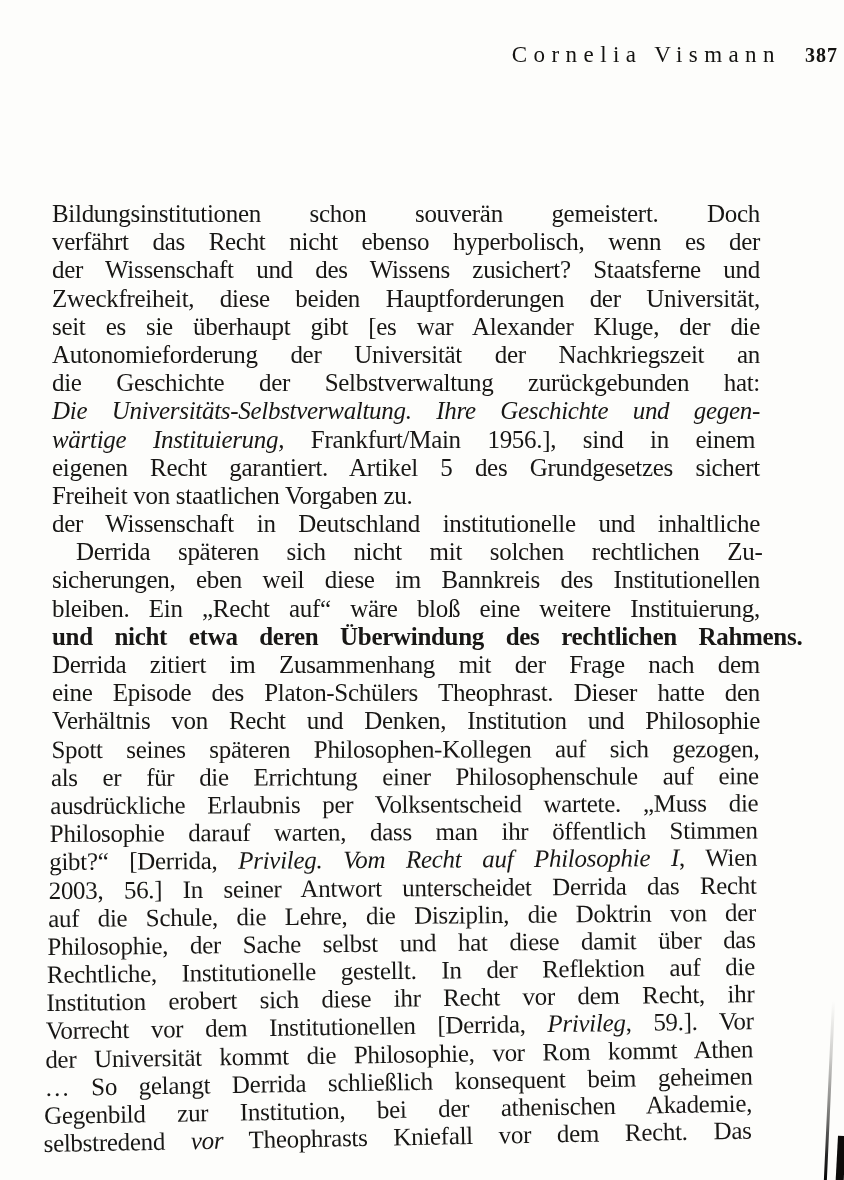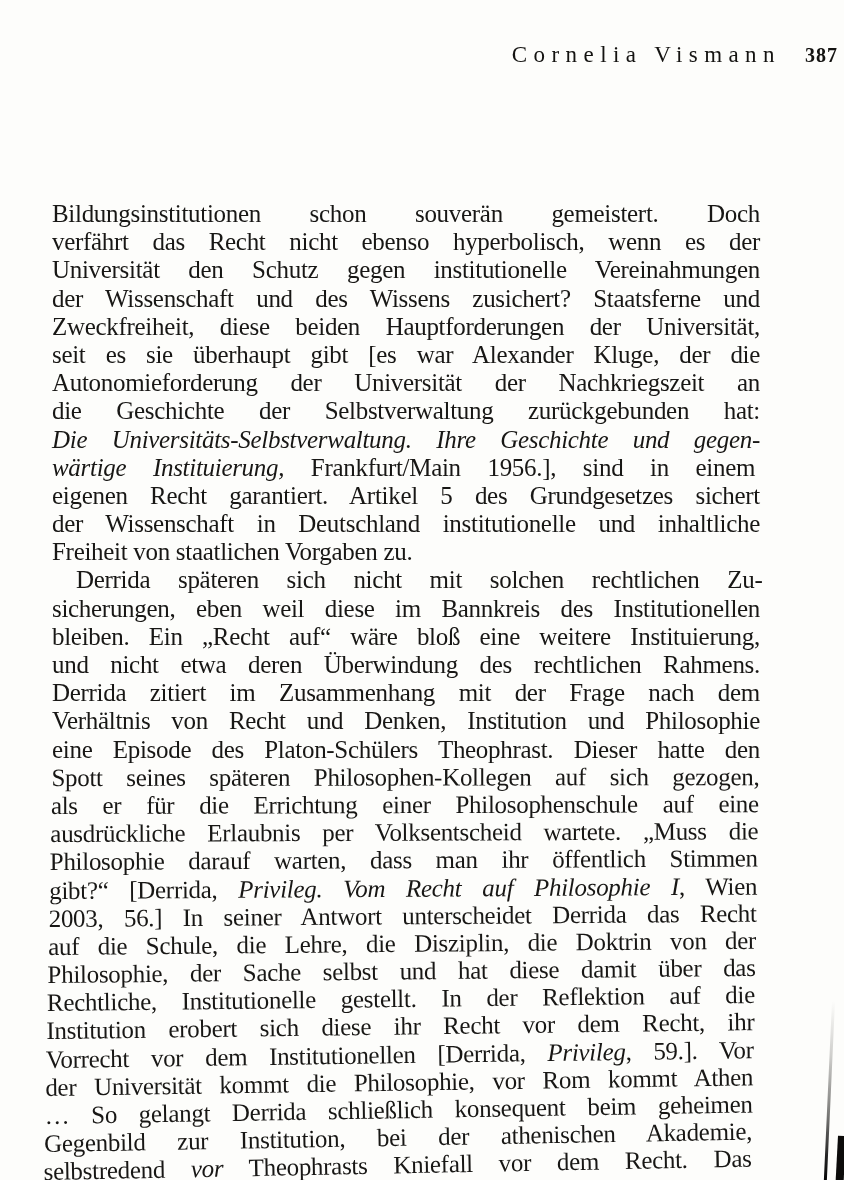--- a/index.html
+++ b/index.html
@@ -87,40 +87,39 @@
 
   <div class="running-header">
     <span class="author">Cornelia Vismann</span>
     <span class="pagenum">387</span>
   </div>
 
   <div class="text-block">
       <div class="paragraph">
         <div class="line" style="word-spacing: 42.63px; transform-origin: left 80%; transform: translateX(0px) rotate(0deg);"><span class="rm">Bildungsinstitutionen schon souverän gemeistert. Doch</span></div>
         <div class="line" style="word-spacing: 17.83px; transform-origin: left 80%; transform: translateX(0px) rotate(0deg);"><span class="rm">verfährt das Recht nicht ebenso hyperbolisch, wenn es der</span></div>
-        <div class="line" style="word-spacing: 22.62px; transform-origin: left 80%; transform: translateX(0px) rotate(0deg);"><span class="rm">Universität den Schutz gegen institutionelle Vereinahmungen</span></div>
         <div class="line" style="word-spacing: 16.51px; transform-origin: left 80%; transform: translateX(0px) rotate(0deg);"><span class="rm">der Wissenschaft und des Wissens zusichert? Staatsferne und</span></div>
         <div class="line" style="word-spacing: 19.61px; transform-origin: left 80%; transform: translateX(0px) rotate(0deg);"><span class="rm">Zweckfreiheit, diese beiden Hauptforderungen der Universität,</span></div>
         <div class="line" style="word-spacing: 14.19px; transform-origin: left 80%; transform: translateX(0px) rotate(0deg);"><span class="rm">seit es sie überhaupt gibt [es war Alexander Kluge, der die</span></div>
         <div class="line" style="word-spacing: 26.81px; transform-origin: left 80%; transform: translateX(0px) rotate(0deg);"><span class="rm">Autonomieforderung der Universität der Nachkriegszeit an</span></div>
         <div class="line" style="word-spacing: 28.69px; transform-origin: left 80%; transform: translateX(0px) rotate(0deg);"><span class="rm">die Geschichte der Selbstverwaltung zurückgebunden hat:</span></div>
         <div class="line" style="word-spacing: 18.53px; transform-origin: left 80%; transform: translateX(0px) rotate(0deg);"><span class="it">Die Universitäts-Selbstverwaltung. Ihre Geschichte und gegen-</span></div>
         <div class="line" style="word-spacing: 20.72px; transform-origin: left 80%; transform: translateX(0px) rotate(0deg);"><span class="it">wärtige Instituierung,</span><span class="rm"> Frankfurt/Main 1956.], sind in einem</span></div>
         <div class="line" style="word-spacing: 16.49px; transform-origin: left 80%; transform: translateX(0px) rotate(0deg);"><span class="rm">eigenen Recht garantiert. Artikel 5 des Grundgesetzes sichert</span></div>
+        <div class="line" style="transform-origin: left 80%; transform: translateX(0px) rotate(0deg);"><span class="rm">Freiheit von staatlichen Vorgaben zu.</span></div>
         <div class="line" style="word-spacing: 16.79px; transform-origin: left 80%; transform: translateX(0px) rotate(0deg);"><span class="rm">der Wissenschaft in Deutschland institutionelle und inhaltliche</span></div>
-        <div class="line" style="transform-origin: left 80%; transform: translateX(0px) rotate(0deg);"><span class="rm">Freiheit von staatlichen Vorgaben zu.</span></div>
       </div>
       <div class="paragraph">
         <div class="line indent" style="word-spacing: 21.78px; transform-origin: left 80%; transform: translateX(0px) rotate(0deg);"><span class="rm">Derrida späteren sich nicht mit solchen rechtlichen Zu-</span></div>
         <div class="line" style="word-spacing: 14.54px; transform-origin: left 80%; transform: translateX(0px) rotate(0deg);"><span class="rm">sicherungen, eben weil diese im Bannkreis des Institutionellen</span></div>
         <div class="line" style="word-spacing: 13.42px; transform-origin: left 80%; transform: translateX(0px) rotate(0deg);"><span class="rm">bleiben. Ein „Recht auf“ wäre bloß eine weitere Instituierung,</span></div>
-        <div class="line" style="word-spacing: 15.71px; transform-origin: left 80%; transform: translateX(0px) rotate(0deg);"><span class="rm">und nicht etwa deren Überwindung des rechtlichen Rahmens.</span></div>
+        <div class="line" style="word-spacing: 15.71px; transform-origin: left 80%; transform: translateX(0px) rotate(0deg); font-weight: bold;"><span class="rm">und nicht etwa deren Überwindung des rechtlichen Rahmens.</span></div>
         <div class="line" style="word-spacing: 17.63px; transform-origin: left 80%; transform: translateX(0px) rotate(0deg);"><span class="rm">Derrida zitiert im Zusammenhang mit der Frage nach dem</span></div>
+        <div class="line" style="word-spacing: 14.36px; transform-origin: left 80%; transform: translateX(0px) rotate(0deg);"><span class="rm">eine Episode des Platon-Schülers Theophrast. Dieser hatte den</span></div>
         <div class="line" style="word-spacing: 15.03px; transform-origin: left 80%; transform: translateX(0px) rotate(0deg);"><span class="rm">Verhältnis von Recht und Denken, Institution und Philosophie</span></div>
-        <div class="line" style="word-spacing: 14.36px; transform-origin: left 80%; transform: translateX(0px) rotate(0deg);"><span class="rm">eine Episode des Platon-Schülers Theophrast. Dieser hatte den</span></div>
         <div class="line" style="word-spacing: 17.67px; transform-origin: left 80%; transform: translateX(-0.55px) rotate(-0.072deg);"><span class="rm">Spott seines späteren Philosophen-Kollegen auf sich gezogen,</span></div>
         <div class="line" style="word-spacing: 18.82px; transform-origin: left 80%; transform: translateX(-1.1px) rotate(-0.144deg);"><span class="rm">als er für die Errichtung einer Philosophenschule auf eine</span></div>
         <div class="line" style="word-spacing: 16.02px; transform-origin: left 80%; transform: translateX(-1.65px) rotate(-0.216deg);"><span class="rm">ausdrückliche Erlaubnis per Volksentscheid wartete. „Muss die</span></div>
         <div class="line" style="word-spacing: 17.8px; transform-origin: left 80%; transform: translateX(-2.2px) rotate(-0.288deg);"><span class="rm">Philosophie darauf warten, dass man ihr öffentlich Stimmen</span></div>
         <div class="line" style="word-spacing: 14.82px; transform-origin: left 80%; transform: translateX(-2.75px) rotate(-0.36deg);"><span class="rm">gibt?“ [Derrida, </span><span class="it">Privileg. Vom Recht auf Philosophie I</span><span class="rm">, Wien</span></div>
         <div class="line" style="word-spacing: 14.56px; transform-origin: left 80%; transform: translateX(-3.3px) rotate(-0.432deg);"><span class="rm">2003, 56.] In seiner Antwort unterscheidet Derrida das Recht</span></div>
         <div class="line" style="word-spacing: 12.58px; transform-origin: left 80%; transform: translateX(-3.85px) rotate(-0.504deg);"><span class="rm">auf die Schule, die Lehre, die Disziplin, die Doktrin von der</span></div>
         <div class="line" style="word-spacing: 15.8px; transform-origin: left 80%; transform: translateX(-4.4px) rotate(-0.576deg);"><span class="rm">Philosophie, der Sache selbst und hat diese damit über das</span></div>
         <div class="line" style="word-spacing: 18.85px; transform-origin: left 80%; transform: translateX(-4.95px) rotate(-0.648deg);"><span class="rm">Rechtliche, Institutionelle gestellt. In der Reflektion auf die</span></div>
         <div class="line" style="word-spacing: 16.61px; transform-origin: left 80%; transform: translateX(-5.5px) rotate(-0.72deg);"><span class="rm">Institution erobert sich diese ihr Recht vor dem Recht, ihr</span></div>

